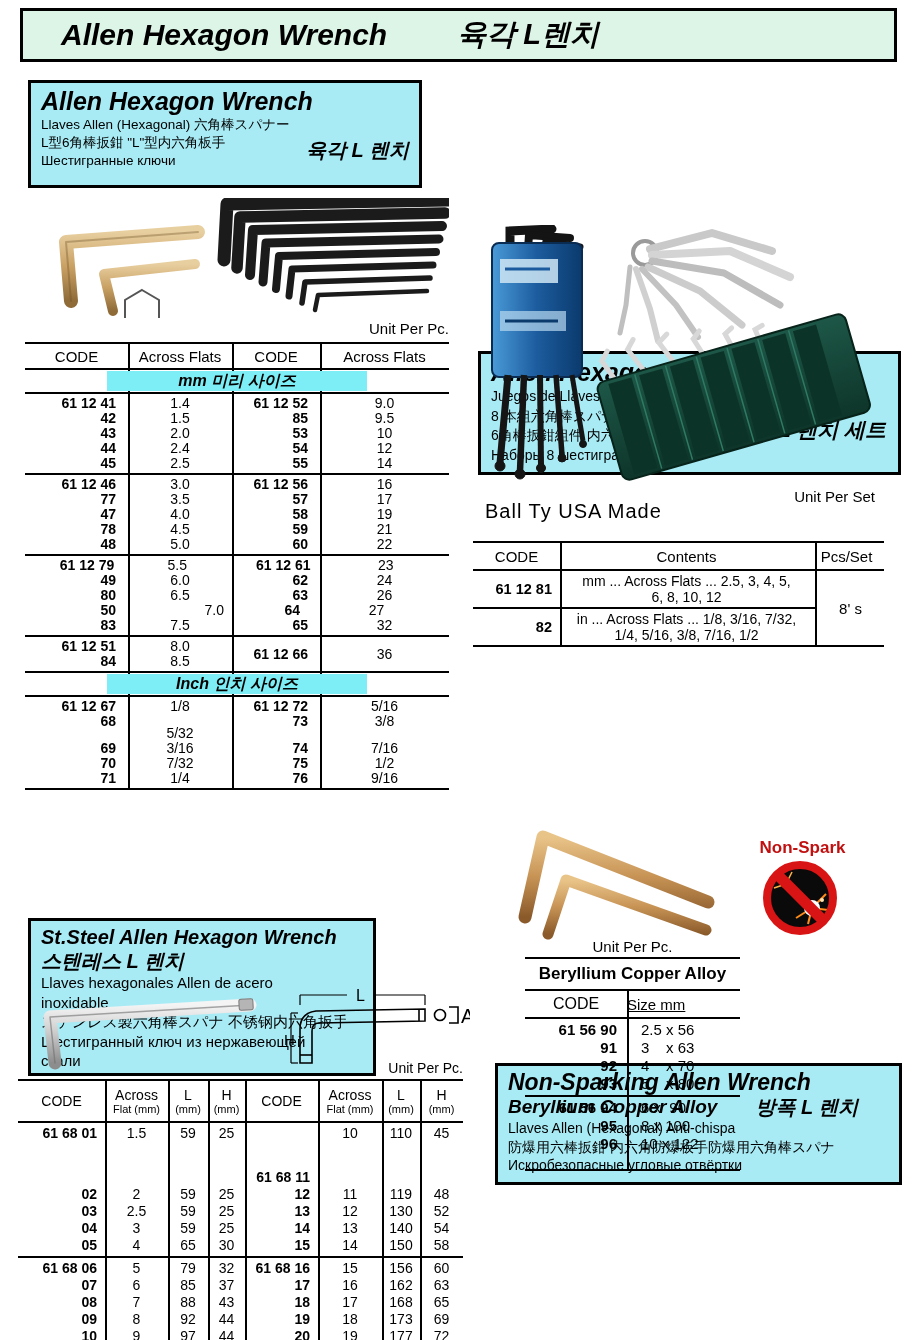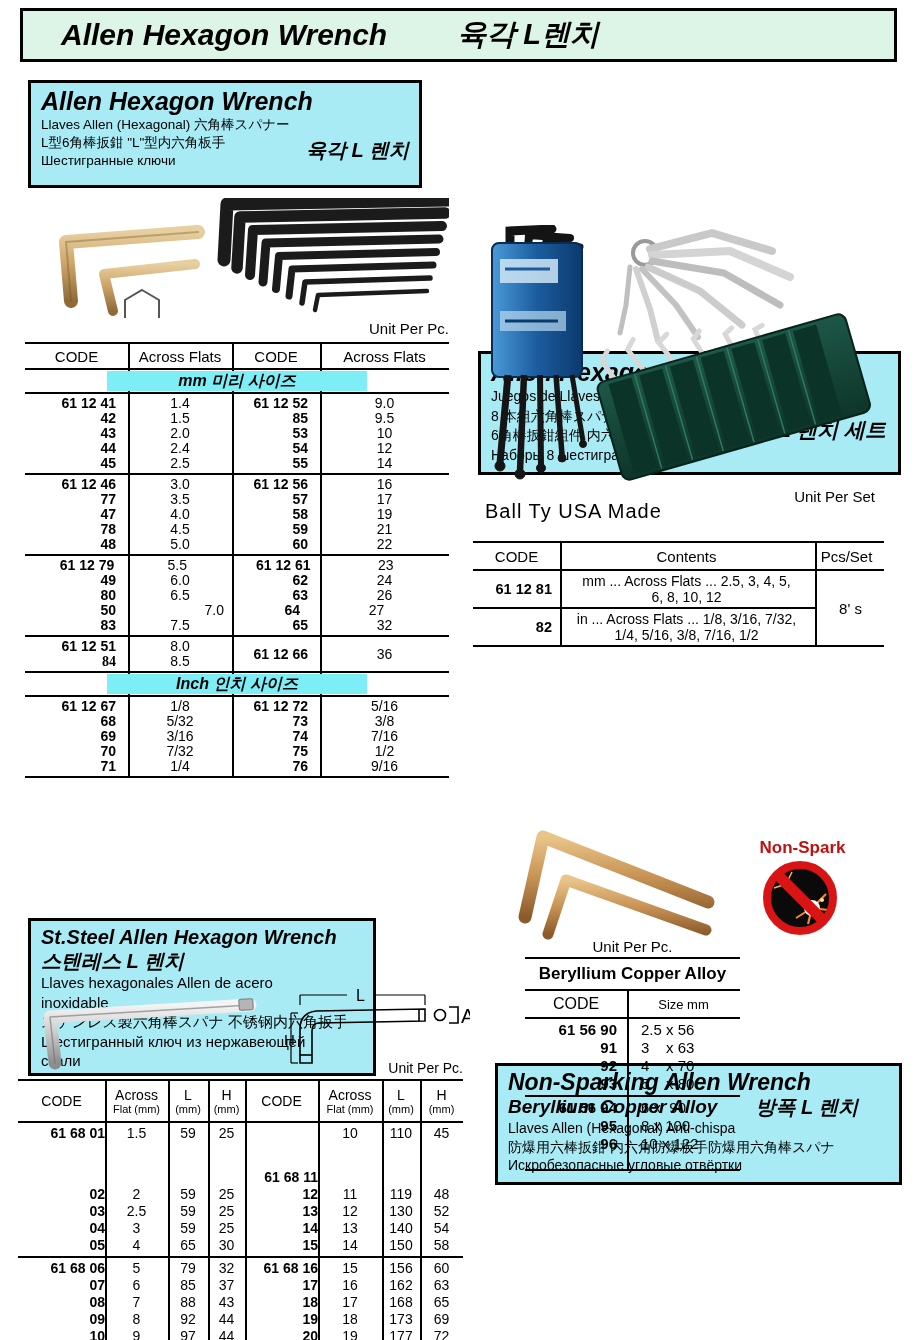--- a/index.html
+++ b/index.html
@@ -53,21 +53,21 @@
   .vc.ac{justify-content:center;}
   
   .dimtable{left:18px;top:1079px;width:445px;border-top:2.5px solid #000;position:absolute;}
   .t2row{display:flex;}
   .t2head{height:40px;border-bottom:2.5px solid #000;align-items:center;}
   .t2hc{display:flex;flex-direction:column;justify-content:center;box-sizing:border-box;text-align:center;}
   .t2hc .h{font-size:14px;line-height:15px;}
   .t2hc .b{font-size:11px;line-height:12px;}
   .t2group{border-bottom:2.5px solid #000;padding:2px 0;}
   .t2c{height:17px;line-height:17px;font-size:14px;box-sizing:border-box;}
-  .t2c.ar{padding-right:0;}
+  .t2c.ar{padding-right:8px;}
   
   .settable{left:473px;top:541px;width:411px;border-top:2.5px solid #000;border-bottom:2.5px solid #000;position:absolute;}
   .sthead{display:flex;height:26px;border-bottom:2px solid #000;align-items:center;}
   .sth{font-size:15px;text-align:center;box-sizing:border-box;}
   .s0{width:87px;}
   .s1{width:253px;}
   .s2{width:67px;}
   .stbody{display:flex;}
   .stleft{width:344px;}
   .strow{display:flex;}
@@ -76,21 +76,21 @@
   .stc.code{display:flex;align-items:center;justify-content:flex-end;padding-right:8px;font-weight:bold;font-size:14.5px;}
   .stc.cont{display:flex;flex-direction:column;justify-content:center;text-align:center;font-size:14px;line-height:16.5px;}
   .stpcs{width:67px;display:flex;align-items:center;justify-content:center;font-size:15px;}
   .stv1{position:absolute;left:87px;top:0;bottom:0;width:2px;background:#000;}
   .stv2{position:absolute;left:342px;top:0;bottom:0;width:2px;background:#000;}
   
   .cutable{left:525px;top:957px;width:215px;border-top:2.5px solid #000;position:absolute;}
   .cut{height:30px;line-height:30px;border-bottom:2.5px solid #000;font-weight:bold;font-size:17px;text-align:center;}
   .cuh{display:flex;height:26px;border-bottom:2px solid #000;align-items:center;}
   .cuh .c0{width:102px;font-size:16px;text-align:center;}
-  .cuh .c1{width:113px;font-size:13px;text-align:center;}
+  .cuh .c1{width:113px;font-size:15px;text-decoration:underline;}
   .cugroup{border-bottom:2px solid #000;padding:2px 0;}
   .cugroup.last{border-bottom:2.5px solid #000;padding-bottom:16px;}
   .curow{display:flex;}
   .cuc{height:18px;line-height:18px;font-size:15px;box-sizing:border-box;}
   .cuc.code{width:102px;font-weight:bold;text-align:right;padding-right:10px;}
   .cuc.size{width:113px;text-align:left;padding-left:14px;white-space:pre;}
   .cuvline{position:absolute;left:102px;top:30px;bottom:0;width:2px;background:#000;}
 </style>
 </head>
 <body>
@@ -245,40 +245,40 @@
         <div class="t1c ac" style="width: 129px;">32</div>
       </div>
     </div>
     <div class="t1group t1merged">
       <div class="mcol">
         <div class="t1row">
           <div class="t1c ar" style="width: 103px;">61 12 51</div>
           <div class="t1c ac" style="width: 104px;">8.0</div>
         </div>
         <div class="t1row">
-          <div class="t1c ar" style="width: 103px; font-family: Liberation Serif, serif;">84</div>
+          <div class="t1c ar" style="width: 103px;">84</div>
           <div class="t1c ac" style="width: 104px;">8.5</div>
         </div>
       </div>
       <div class="t1c ar vc" style="width: 88px;">61 12 66</div>
       <div class="t1c ac vc" style="width: 129px;">36</div>
     </div>
     <div class="band">
       <div class="bandstrip">Inch 인치 사이즈</div>
     </div>
     <div class="t1group">
       <div class="t1row">
         <div class="t1c ar" style="width: 103px;">61 12 67</div>
         <div class="t1c ac" style="width: 104px;">1/8</div>
         <div class="t1c ar" style="width: 88px;">61 12 72</div>
         <div class="t1c ac" style="width: 129px;">5/16</div>
       </div>
       <div class="t1row">
         <div class="t1c ar" style="width: 103px;">68</div>
-        <div class="t1c ac" style="width: 104px;">5/32</div>
+        <div class="t1c ac" style="width: 104px; margin-top: 12px;">5/32</div>
         <div class="t1c ar" style="width: 88px;">73</div>
         <div class="t1c ac" style="width: 129px;">3/8</div>
       </div>
       <div class="t1row">
         <div class="t1c ar" style="width: 103px;">69</div>
         <div class="t1c ac" style="width: 104px;">3/16</div>
         <div class="t1c ar" style="width: 88px;">74</div>
         <div class="t1c ac" style="width: 129px;">7/16</div>
       </div>
       <div class="t1row">

